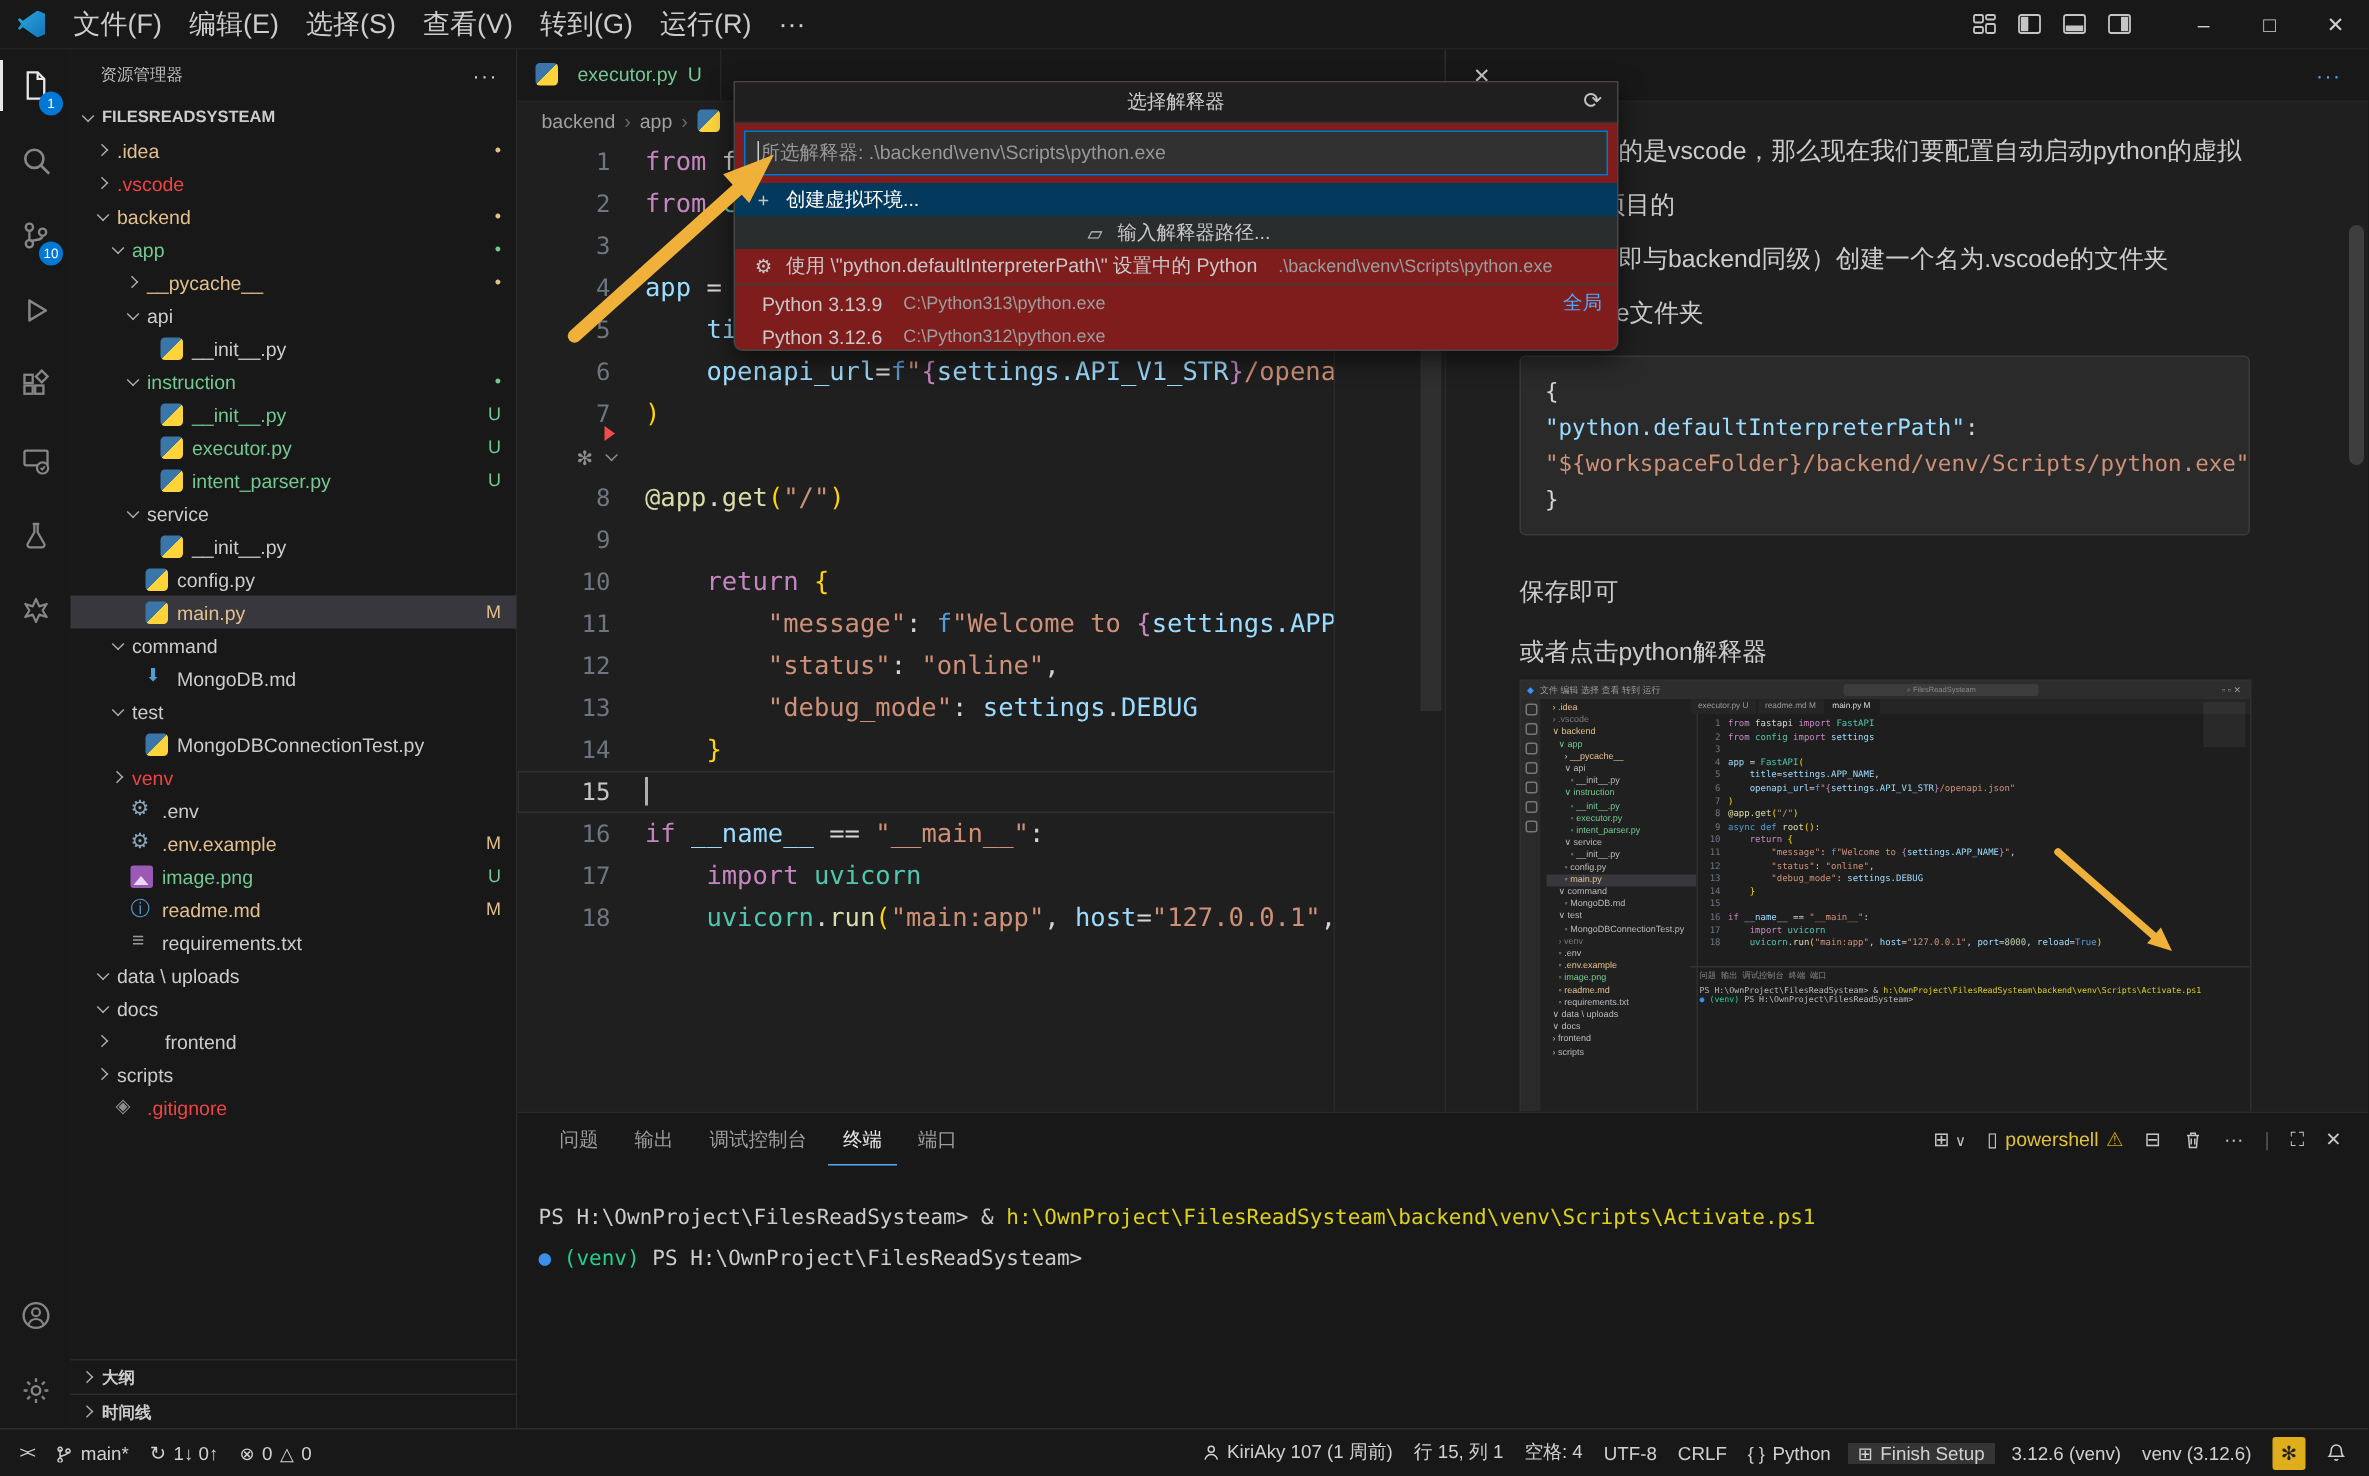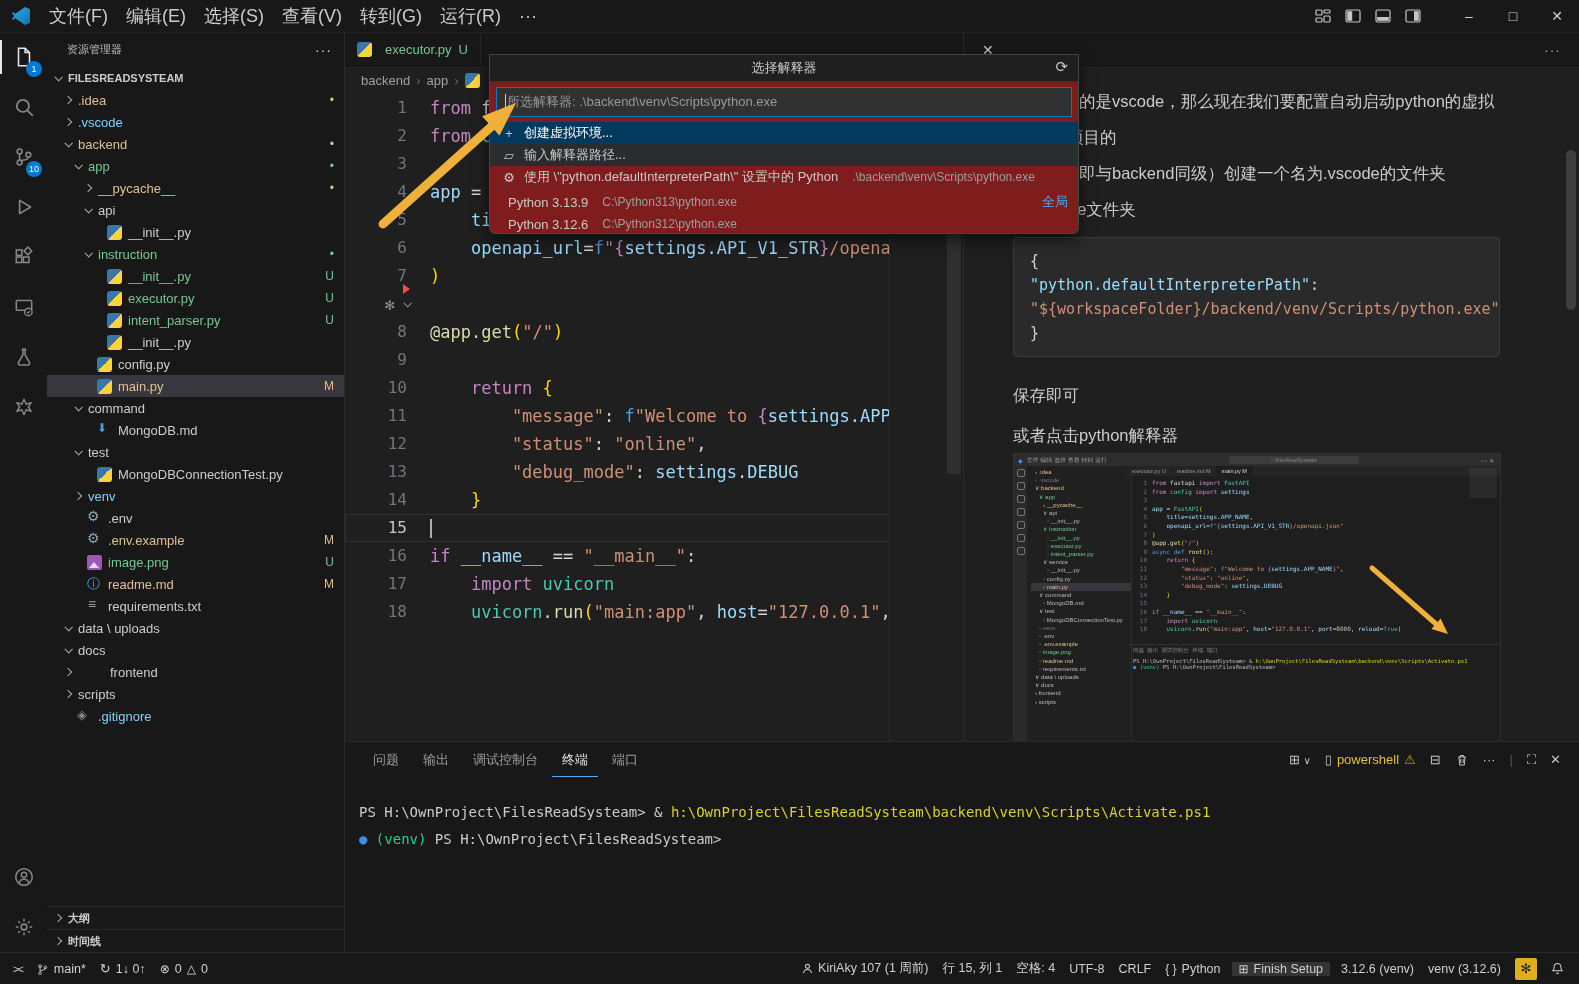--- a/index.html
+++ b/index.html
@@ -30,21 +30,21 @@
   #sidebar{position:absolute;left:47px;top:32px;width:298px;height:920px;background:#181818;border-right:1px solid #2b2b2b;box-sizing:border-box;}
   #expl-header{height:35px;display:flex;align-items:center;padding:0 12px 0 20px;font-size:11px;color:#bbbbbb;}
   #expl-header .dots{margin-left:auto;color:#cccccc;font-size:14px;letter-spacing:1px;}
   #expl-root{height:22px;display:flex;align-items:center;font-size:11px;font-weight:700;color:#cccccc;padding-left:4px;}
   .chev{display:inline-block;width:5px;height:5px;border-right:1.4px solid #aaa;border-bottom:1.4px solid #aaa;margin:0 7px 0 4px;flex:none;}
   .chev.exp{transform:rotate(45deg) translateY(-1px);}
   .chev.col{transform:rotate(-45deg);}
   .tree-row{height:22px;display:flex;align-items:center;font-size:13px;color:#cccccc;position:relative;cursor:default;white-space:nowrap;}
   .tree-row.selected{background:#37373d;}
   .tree-row .badge-col{position:absolute;right:10px;font-size:12px;}
-  .c-mod{color:#e2c08d;} .c-unt{color:#73c991;} .c-ign{color:#7dd3fc;}
+  .c-mod{color:#e2c08d;} .c-unt{color:#73c991;} .c-ign{color:#ef4444;}
   .fi{width:15px;height:15px;margin-right:6px;flex:none;display:inline-block;position:relative;}
   .fi-py{background:linear-gradient(135deg,#3a76a8 50%,#ffd43b 50%);border-radius:3px;}
   .fi-gear::before{content:"⚙";position:absolute;left:0;top:-3px;font-size:14px;color:#8ba5b5;}
   .fi-img{background:#9b59b6;border-radius:2px;}
   .fi-img::before{content:"";position:absolute;left:2px;bottom:2px;border-left:5px solid transparent;border-right:5px solid transparent;border-bottom:6px solid #e8d8f0;}
   .fi-info::before{content:"ⓘ";position:absolute;left:0;top:-2px;font-size:13px;color:#4d9fd6;}
   .fi-txt::before{content:"≡";position:absolute;left:1px;top:-3px;font-size:14px;color:#9a9a9a;}
   .fi-md::before{content:"⬇";position:absolute;left:0;top:-2px;font-size:12px;color:#4d9fd6;}
   .fi-git::before{content:"◈";position:absolute;left:0;top:-2px;font-size:13px;color:#8c8c8c;}
   #sidebar-bottom{position:absolute;left:0;bottom:0;width:100%;}
@@ -114,21 +114,21 @@
   
   #quickpick{position:absolute;left:489px;top:6px;width:590px;height:180px;background:#7f1d1d;border:1px solid #454545;
              border-radius:0 0 6px 6px;box-shadow:0 6px 16px rgba(0,0,0,0.55);z-index:40;box-sizing:border-box;margin-top:48px;}
   #qp-title{height:26px;display:flex;align-items:center;justify-content:center;font-size:13px;color:#cccccc;position:relative;background:#1f1f1f;border-bottom:1px solid #2f2f2f;}
   #qp-refresh{position:absolute;right:10px;top:3px;font-size:15px;color:#c5c5c5;}
   #qp-input{margin:5px 6px;height:28px;background:#313131;border:1px solid #0078d4;display:flex;align-items:center;padding:0 8px;font-size:13px;color:#989898;}
   #qp-input .caret{width:1px;height:16px;background:#cccccc;margin-right:1px;}
   .qp-item{height:22px;display:flex;align-items:center;padding:0 10px;font-size:13px;color:#c8c8c8;gap:6px;white-space:nowrap;overflow:hidden;}
   .qp-item .ic{width:18px;flex:none;color:#c5c5c5;font-size:13px;text-align:center;}
   .qp-item.sel{background:#04395e;color:#ffffff;}
-  .qp-item.hov{background:#2a2d2e;}
+  .qp-item.hov{background:#2a2d2e;justify-content:center;}
   .qp-detail{color:#9d9d9d;font-size:12px;margin-left:8px;}
   .qp-action{margin-left:auto;color:#4daafc;font-size:13px;}
   .qp-sep{border-top:1px solid #3c3c3c;margin:1px 0;}
   
   #annot{position:absolute;left:0;top:0;width:1579px;height:984px;pointer-events:none;z-index:60;}
 </style>
 </head>
 <body>
 
 <div id="titlebar">
@@ -299,20 +299,24 @@
         <span style="width: 16px;"></span>
         <span class="fi fi-py"></span>
         <span class="c-unt">executor.py</span>
         <span class="badge-col c-unt">U</span>
       </div>
       <div class="tree-row" style="padding-left: 44px;">
         <span style="width: 16px;"></span>
         <span class="fi fi-py"></span>
         <span class="c-unt">intent_parser.py</span>
         <span class="badge-col c-unt">U</span>
+      </div>
+      <div class="tree-row" style="padding-left: 34px;">
+        <span class="chev exp"></span>
+        <span>service</span>
       </div>
       <div class="tree-row" style="padding-left: 44px;">
         <span style="width: 16px;"></span>
         <span class="fi fi-py"></span>
         <span>__init__.py</span>
       </div>
       <div class="tree-row" style="padding-left: 34px;">
         <span style="width: 16px;"></span>
         <span class="fi fi-py"></span>
         <span>config.py</span>

